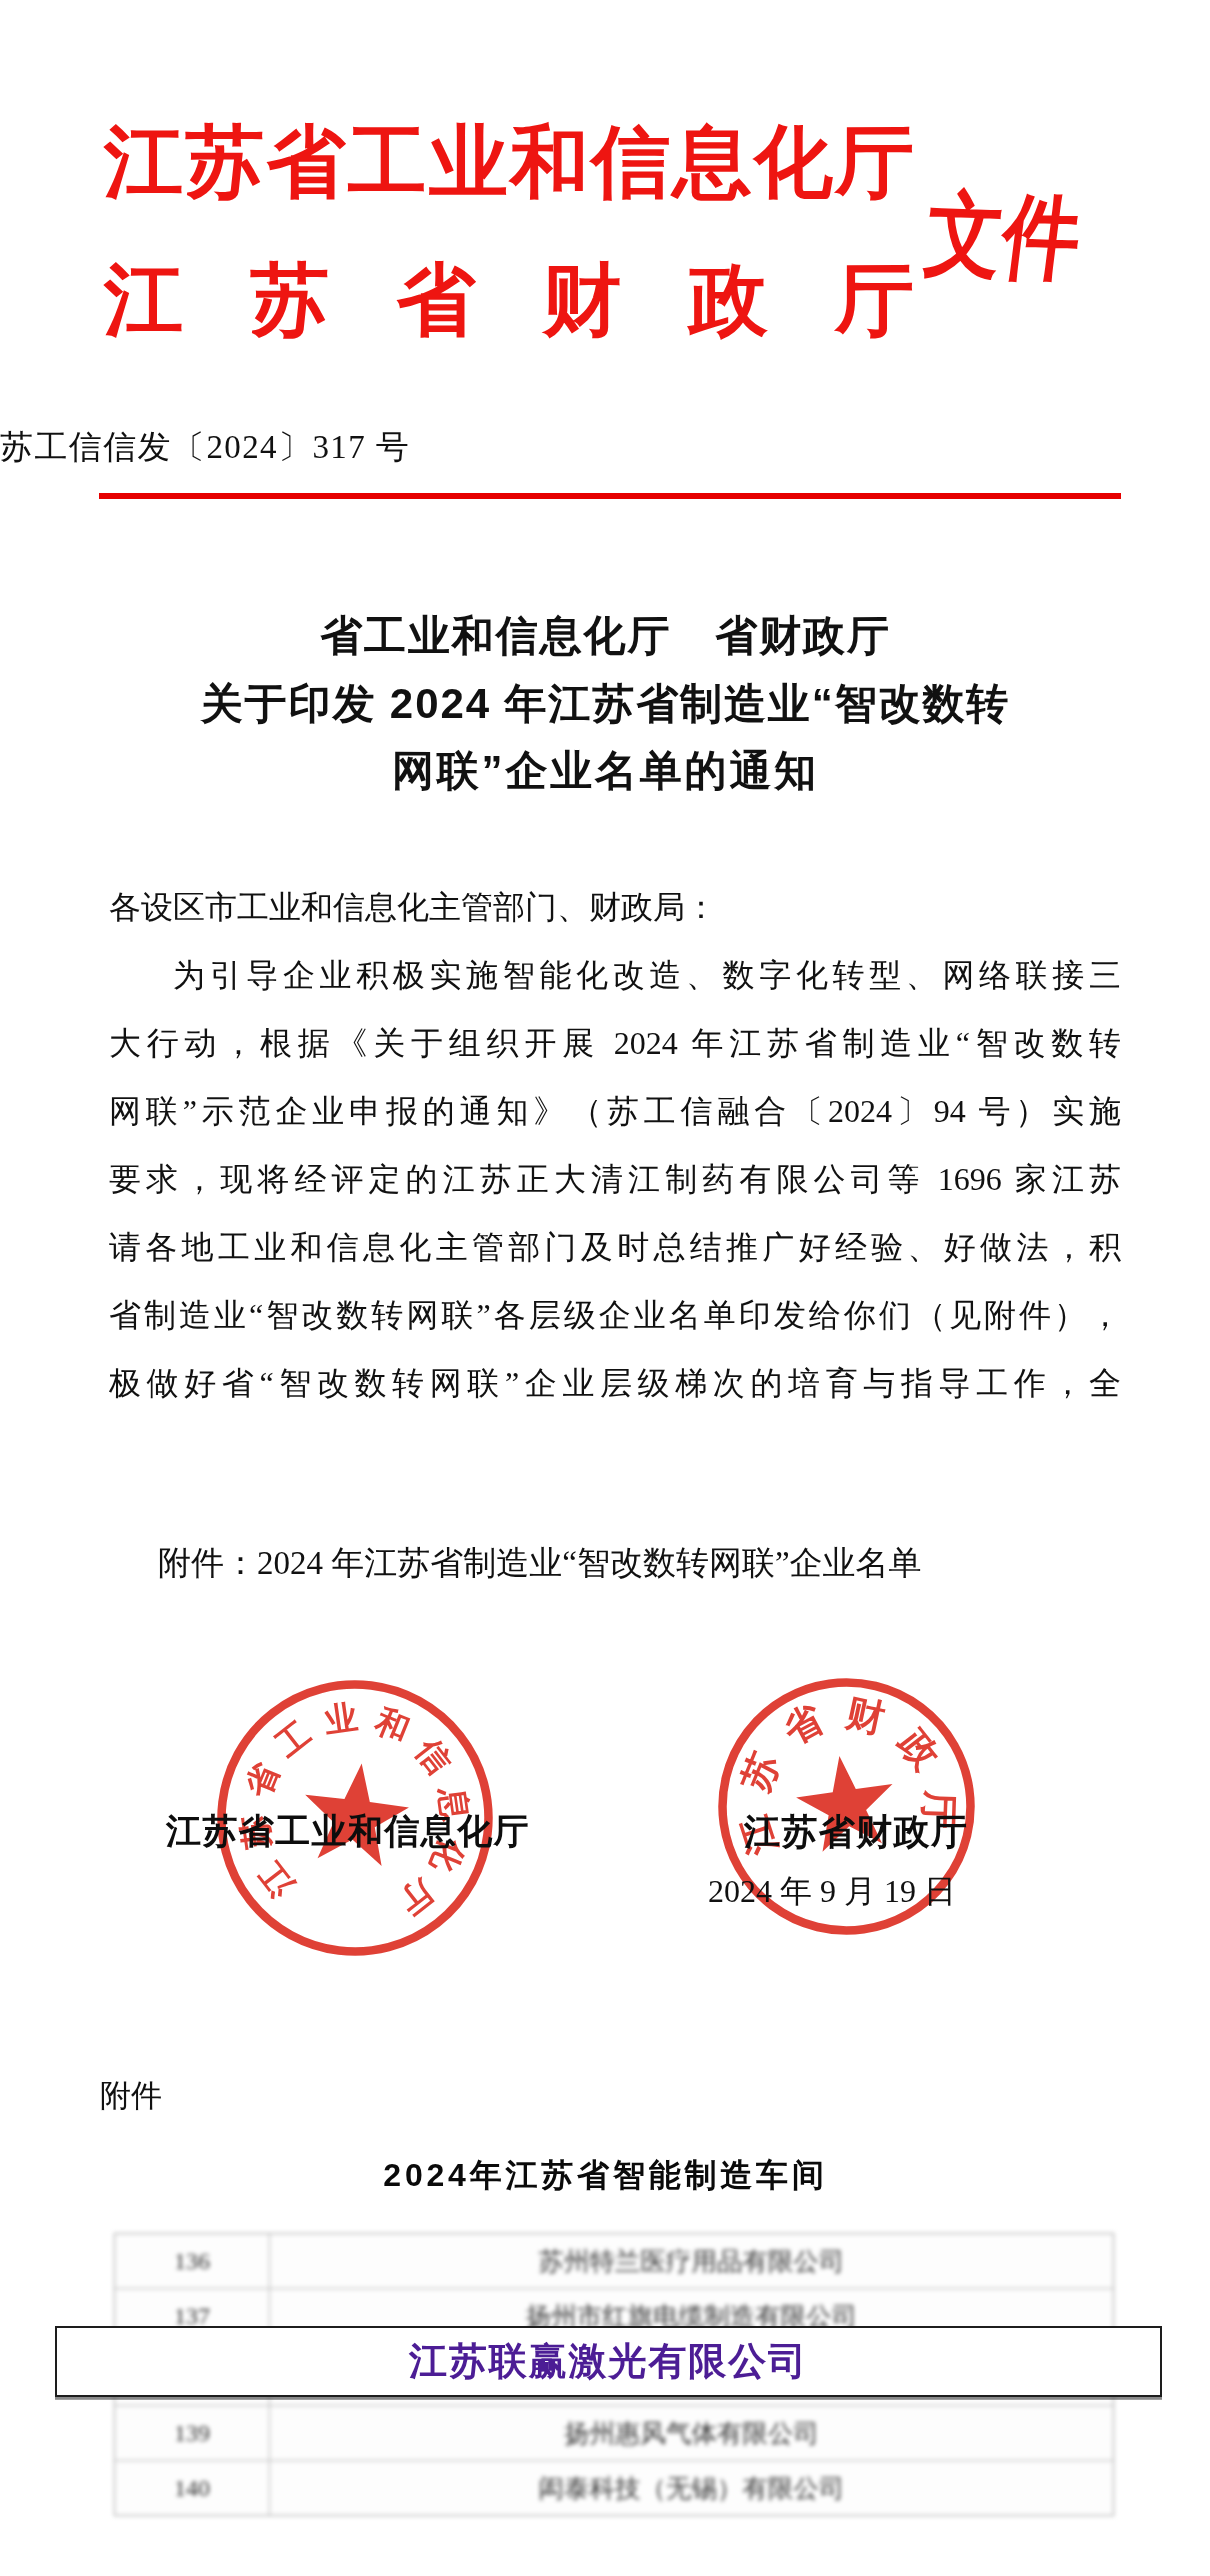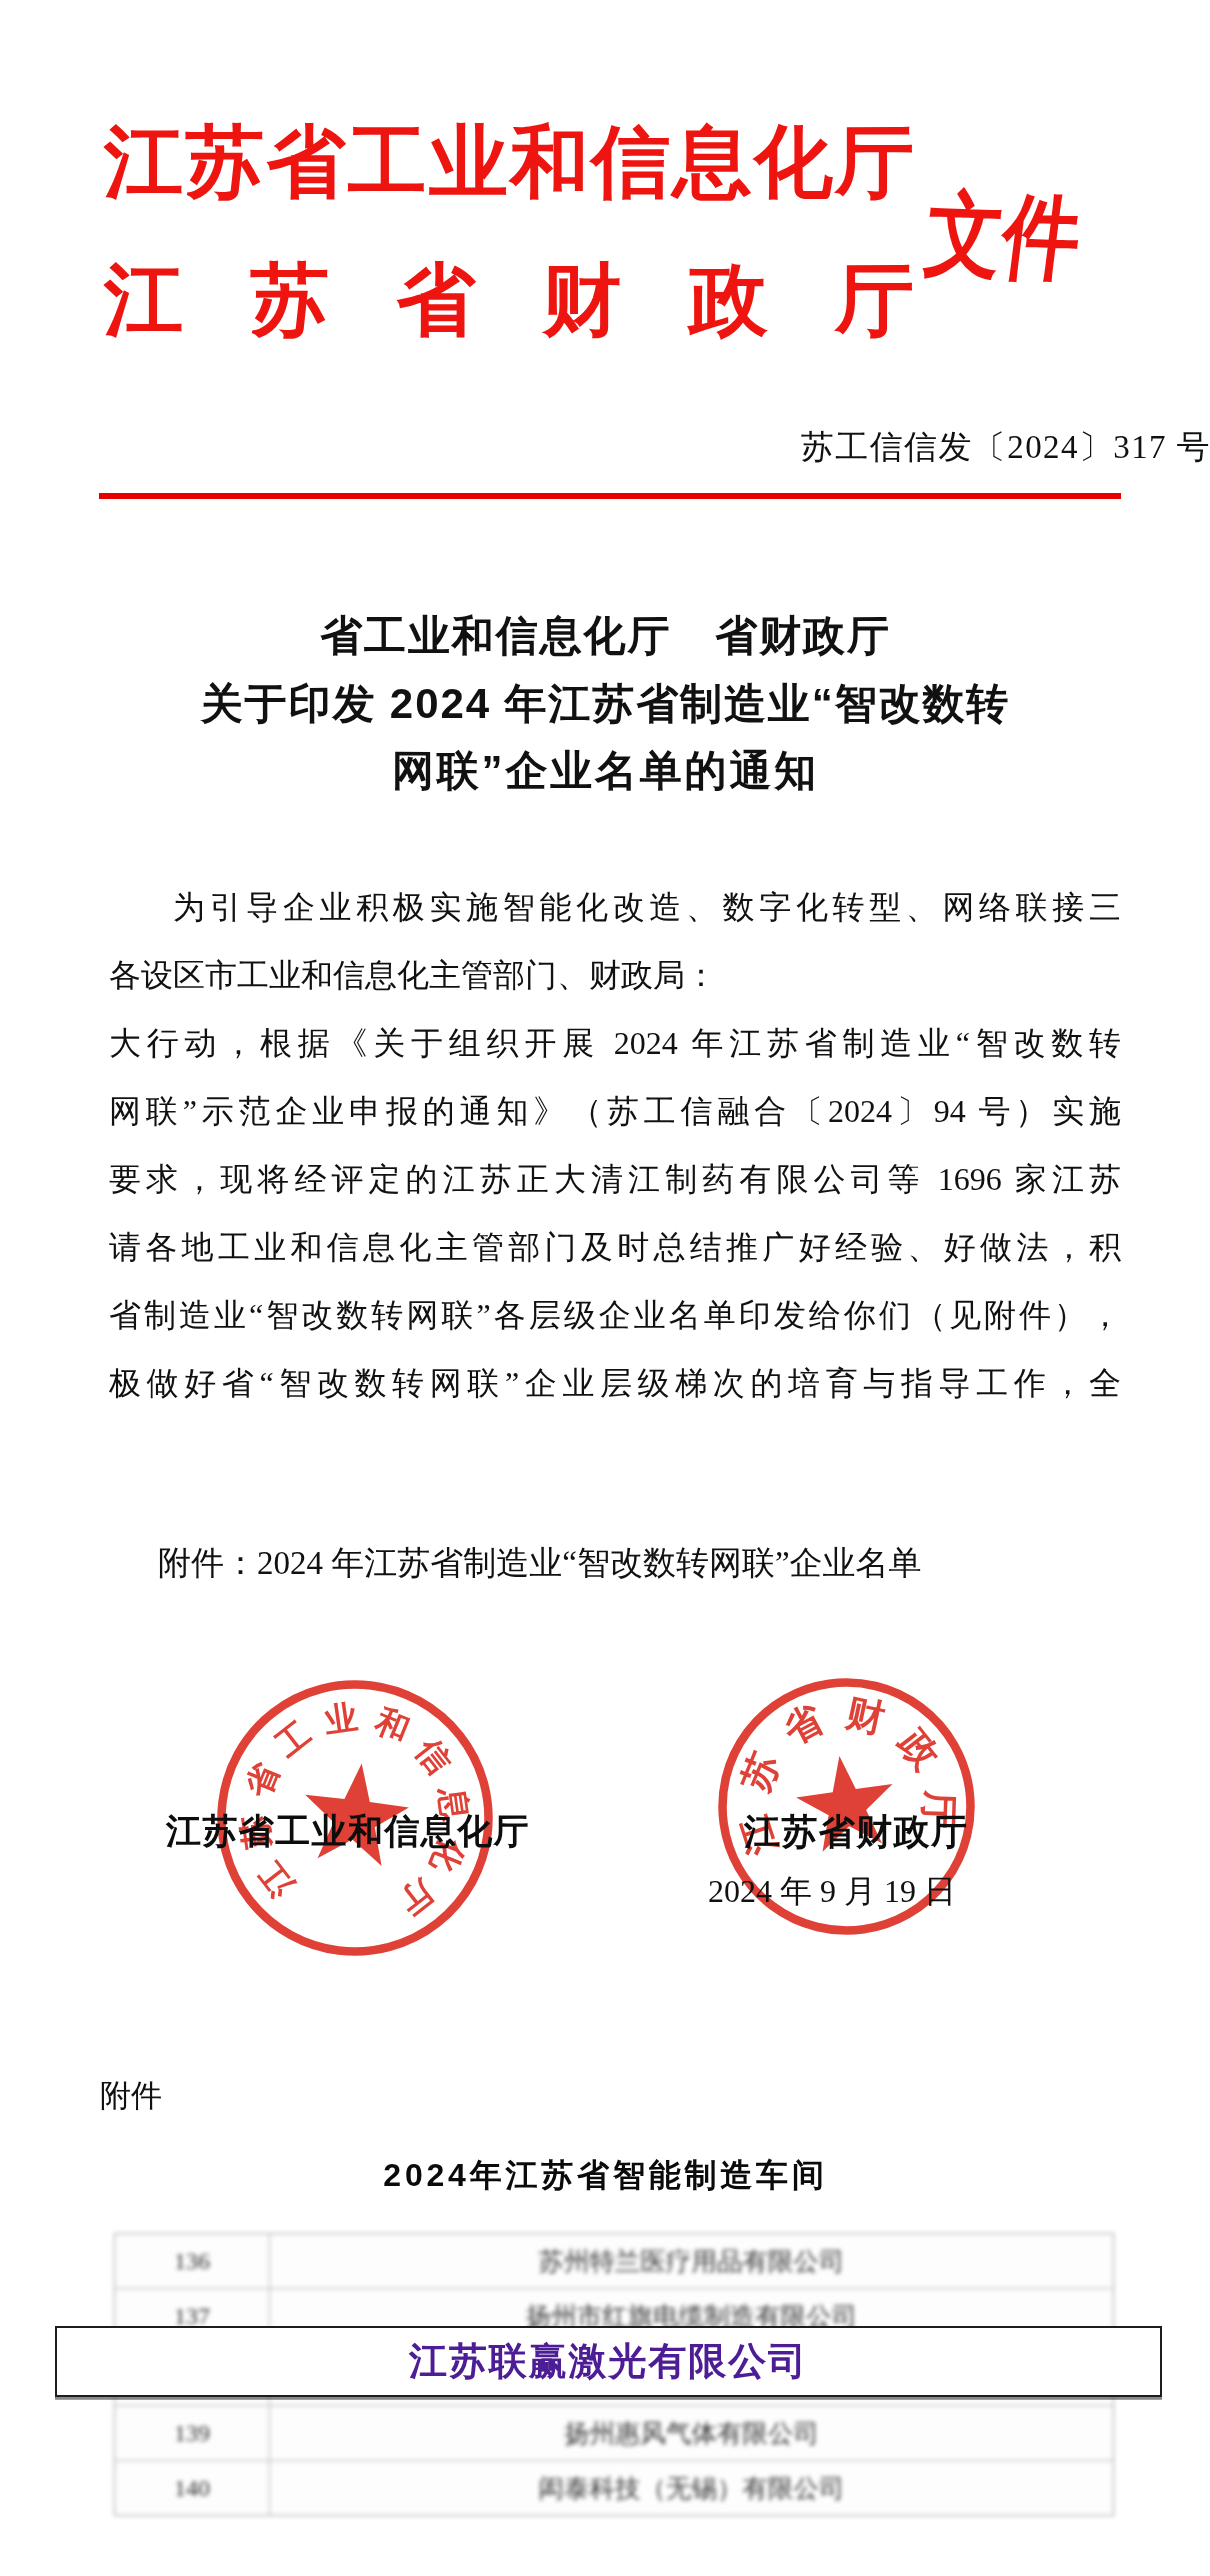--- a/index.html
+++ b/index.html
@@ -9,21 +9,21 @@
 
   
   .hdr-line{left:104px;width:810px;color:#ee1511;font-weight:bold;
             font-family:"Liberation Serif","DejaVu Serif",serif;
             font-size:79px;line-height:95px;white-space:nowrap;
             text-align:justify;text-align-last:justify;word-break:break-all;}
   .hdr-1{top:78px;}
   .hdr-2{top:216px;}
   .doc-type{left:933px;top:144px;color:#ee1511;font-weight:bold;font-size:81px;line-height:95px;
             transform:scale(.95,1.14) skewX(-7deg) rotate(1.5deg);transform-origin:left top;}
-  .doc-no{left:0;top:388px;width:1211px;text-align:right;font-size:33px;letter-spacing:1.4px;color:#111;}
+  .doc-no{left:0;top:388px;width:1211px;text-align:left;font-size:33px;letter-spacing:1.4px;color:#111;}
   .red-rule{left:99px;top:456px;width:1022px;height:5.7px;background:#e60000;}
 
   
   .t-line{left:0;width:1211px;text-align:center;color:#111;font-weight:bold;
           font-family:"Liberation Sans","DejaVu Sans",sans-serif;white-space:nowrap;}
   .t-1{top:571px;font-size:42px;letter-spacing:1.9px;}
   .t-2{top:639px;font-size:42px;letter-spacing:1.9px;}
   .t-3{top:706px;font-size:42px;letter-spacing:2.8px;}
 
   
@@ -77,22 +77,22 @@
   <div class="abs hdr-line hdr-2">江苏省财政厅</div>
   <div class="abs doc-type">文件</div>
   <div class="abs doc-no">苏工信信发〔2024〕317 号</div>
   <div class="abs red-rule"></div>
 
   <div class="abs t-line t-1">省工业和信息化厅　省财政厅</div>
   <div class="abs t-line t-2">关于印发 2024 年江苏省制造业“智改数转</div>
   <div class="abs t-line t-3">网联”企业名单的通知</div>
 
   <div class="abs body-block">
+    <div class="b-line">各设区市工业和信息化主管部门、财政局：</div>
     <div class="b-line b-just b-indent">为引导企业积极实施智能化改造、数字化转型、网络联接三</div>
-    <div class="b-line">各设区市工业和信息化主管部门、财政局：</div>
     <div class="b-line b-just">大行动，根据《关于组织开展 2024 年江苏省制造业“智改数转</div>
     <div class="b-line b-just">网联”示范企业申报的通知》（苏工信融合〔2024〕94 号）实施</div>
     <div class="b-line b-just">要求，现将经评定的江苏正大清江制药有限公司等 1696 家江苏</div>
     <div class="b-line b-just">请各地工业和信息化主管部门及时总结推广好经验、好做法，积</div>
     <div class="b-line b-just">省制造业“智改数转网联”各层级企业名单印发给你们（见附件），</div>
     <div class="b-line b-just">极做好省“智改数转网联”企业层级梯次的培育与指导工作，全</div>
   </div>
 
   <div class="abs attach-note">附件：2024 年江苏省制造业“智改数转网联”企业名单</div>
 

